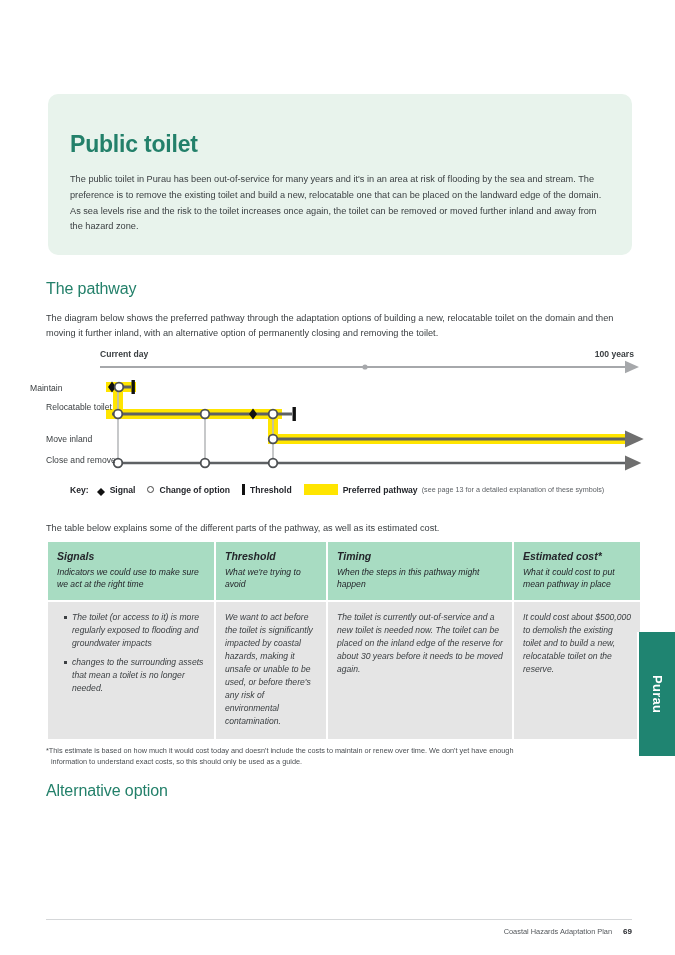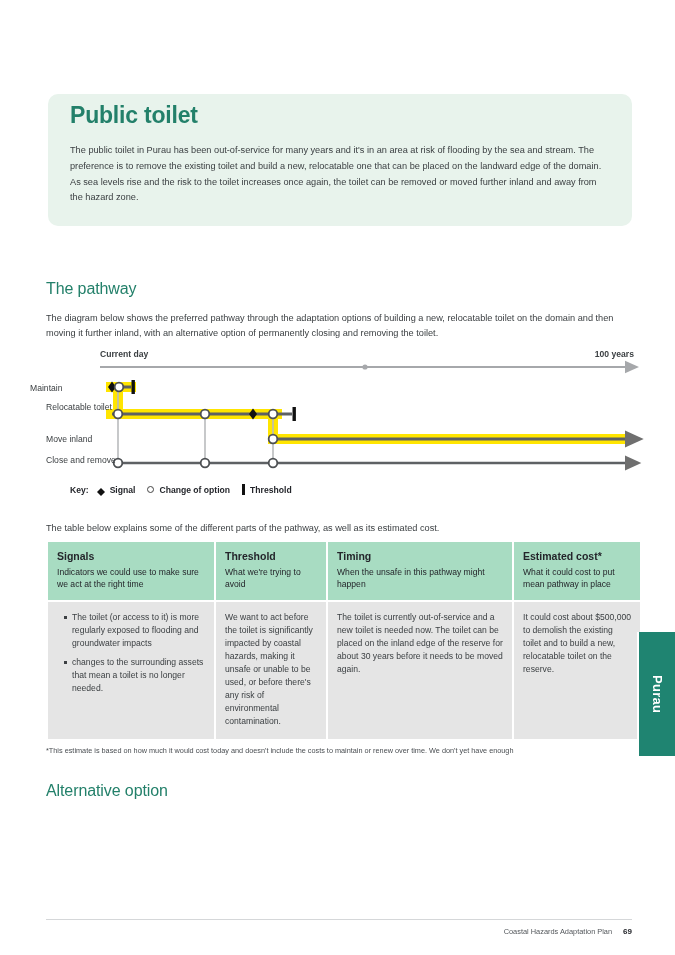--- a/index.html
+++ b/index.html
@@ -15,21 +15,21 @@
   }
   .page { position: relative; width: 675px; height: 955px; }
 
   
   .callout {
     position: absolute;
     left: 48px; top: 94px;
     width: 584px;
     background: #e8f3ec;
     border-radius: 10px;
-    padding: 8px 22px 20px 22px;
+    padding: 37px 22px 20px 22px;
   }
   .callout h1 {
     margin: 0 0 14px 0;
     font-size: 23px;
     font-weight: bold;
     color: #23806a;
     letter-spacing: -0.2px;
   }
   .lead {
     font-size: 10.8px;
@@ -130,20 +130,21 @@
   .key .note { font-weight: normal; font-size: 7.2px; color: #5b5f63; margin-left: 4px; }
 
   
   .tbl {
     position: absolute;
     left: 46px; top: 540px;
     width: 586px;
     border-collapse: separate;
     border-spacing: 2px;
     table-layout: fixed;
+    font-style: italic;
   }
   .tbl th {
     background: #a8dcc2;
     vertical-align: top;
     text-align: left;
     padding: 8px 9px 10px 9px;
     font-weight: normal;
   }
   .tbl th .h-title {
     display: block;
@@ -323,20 +324,25 @@
       <span class="sym-diamond"></span>
       <span class="lbl">Signal</span>
     </span>
     <span class="k-item">
       <span class="sym-circle"></span>
       <span class="lbl">Change of option</span>
     </span>
     <span class="k-item">
       <span class="sym-bar"></span>
       <span class="lbl">Threshold</span>
+    </span>
+    <span class="k-item">
+      <span class="sym-yellow"></span>
+      <span class="lbl">Preferred pathway</span>
+      <span class="note">(see page 13 for a detailed explanation of these symbols)</span>
     </span>
   </div>
 
   <p class="para" id="table-intro">The table below explains some of the different parts of the pathway, as well as its estimated cost.</p>
 
   <table class="tbl">
     <colgroup>
       <col style="width:166px">
         <col style="width:110px">
         <col style="width:184px">
@@ -347,21 +353,21 @@
         <th>
           <span class="h-title">Signals</span>
           <span class="h-sub">Indicators we could use to make sure we act at the right time</span>
         </th>
         <th>
           <span class="h-title">Threshold</span>
           <span class="h-sub">What we're trying to avoid</span>
         </th>
         <th>
           <span class="h-title">Timing</span>
-          <span class="h-sub">When the unsafe in this pathway might happen</span>
+          <span class="h-sub">When the steps in this pathway might happen</span>
         </th>
         <th>
           <span class="h-title">Estimated cost*</span>
           <span class="h-sub">What it could cost to put mean pathway in place</span>
         </th>
       </tr>
     </thead>
     <tbody>
       <tr>
         <td>
@@ -372,20 +378,21 @@
         </td>
         <td>We want to act before the toilet is significantly impacted by coastal hazards, making it unsafe or unable to be used, or before there's any risk of environmental contamination.</td>
         <td>The toilet is currently out-of-service and a new toilet is needed now. The toilet can be placed on the inland edge of the reserve for about 30 years before it needs to be moved again.</td>
         <td>It could cost about $500,000 to demolish the existing toilet and to build a new, relocatable toilet on the reserve.</td>
       </tr>
     </tbody>
   </table>
 
   <div class="footnote">
     <span>*This estimate is based on how much it would cost today and doesn't include the costs to maintain or renew over time. We don't yet have enough</span>
+    <span class="cont">information to understand exact costs, so this should only be used as a guide.</span>
   </div>
 
   <h2 class="section" id="alt-heading">Alternative option</h2>
 
   <div class="side-tab">
     <span>Purau</span>
   </div>
 
   <div class="footer-rule"></div>
   <div class="footer">

